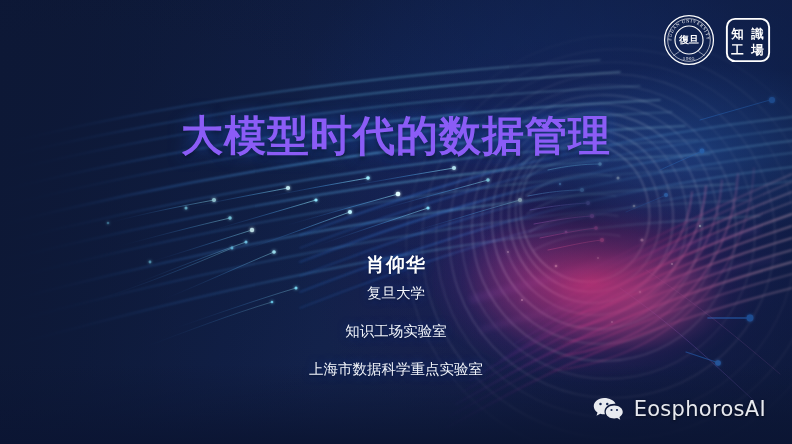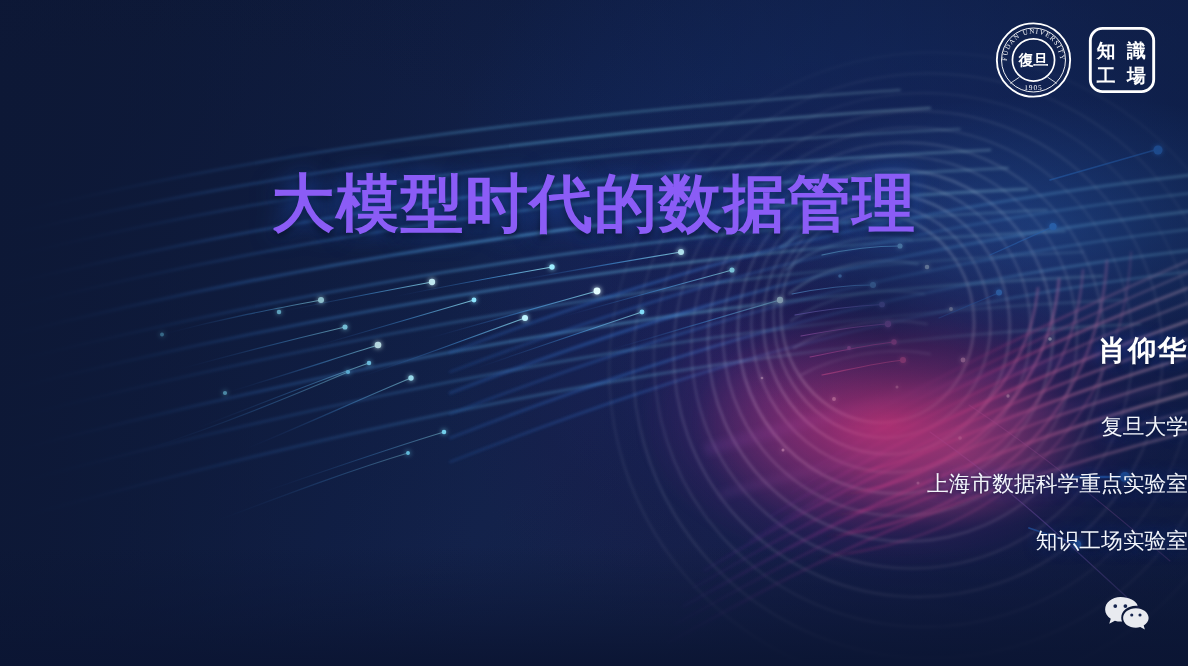--- a/index.html
+++ b/index.html
@@ -54,38 +54,38 @@
     color: #8b5cf6;
     font-size: 42px;
     font-weight: bold;
     letter-spacing: 1px;
     text-shadow: 0 0 16px rgba(30,80,180,0.85), 0 2px 5px rgba(0,0,0,0.65);
     z-index: 20;
   }
   .speaker-block {
     position: absolute;
     left: 0; right: 0;
-    top: 221px;
-    text-align: right;
+    top: 252px;
+    text-align: center;
     z-index: 20;
   }
   .speaker-name {
     color: #ffffff;
     font-size: 19px;
     font-weight: bold;
     letter-spacing: 1px;
     text-shadow: 0 0 10px rgba(20,60,160,0.9), 0 1px 3px rgba(0,0,0,0.7);
   }
   .aff {
     color: #f2f5fb;
     font-size: 14.5px;
     font-weight: normal;
     text-shadow: 0 0 9px rgba(20,60,160,0.85), 0 1px 3px rgba(0,0,0,0.65);
   }
-  .aff.a1 { margin-top: 28px; font-family: Liberation Serif, serif; }
+  .aff.a1 { margin-top: 6px; font-family: Liberation Serif, serif; }
   .aff.a2 { margin-top: 19px; }
   .aff.a3 { margin-top: 19px; }
 
   
   .logos {
     position: absolute;
     top: 14px; right: 20px;
     display: flex; align-items: center; gap: 9px;
     z-index: 25;
   }
@@ -358,34 +358,35 @@
       <text x="28" y="80" font-family="'DejaVu Sans','Liberation Sans',sans-serif" font-size="26" font-weight="bold" fill="#ffffff" text-anchor="middle">工</text>
       <text x="70" y="80" font-family="'DejaVu Sans','Liberation Sans',sans-serif" font-size="26" font-weight="bold" fill="#ffffff" text-anchor="middle">場</text>
     </svg>
   </div>
 
   <div class="title">大模型时代的数据管理</div>
 
   <div class="speaker-block">
     <div class="speaker-name">肖仰华</div>
     <div class="aff a1">复旦大学</div>
+    <div class="aff a2">知识工场实验室</div>
     <div class="aff a3">上海市数据科学重点实验室</div>
-    <div class="aff a2">知识工场实验室</div>
   </div>
 
   <div class="watermark">
     <svg class="wechat-icon" viewBox="0 0 120 100" xmlns="http://www.w3.org/2000/svg">
       <g fill="#e9ebf0">
         <path d="M44,6 C21,6 3,21 3,39 c0,10 6,19 15,25 l-4,13 15,-8 c5,1.6 10,2.4 15,2.4 c1.4,0 2.8,-0.06 4.2,-0.18
                  C46.6,68 46,64.6 46,61 C46,43 63,29 85,29 c1.6,0 3.2,0.08 4.8,0.24 C86,15.6 66.6,6 44,6 Z"></path>
         <path d="M85,36 C66,36 51,47.6 51,62 c0,14.4 15,26 34,26 c4,0 8,-0.6 11.6,-1.7 l12.4,6.6 l-3.2,-10.6
                  C113.6,77 119,70 119,62 C119,47.6 104,36 85,36 Z"></path>
       </g>
       <g fill="#16254f">
         <circle cx="30" cy="30" r="5"></circle>
         <circle cx="57" cy="30" r="5"></circle>
         <circle cx="74" cy="54" r="4.2"></circle>
         <circle cx="96" cy="54" r="4.2"></circle>
       </g>
     </svg>
+    <span class="wm-text">EosphorosAI</span>
   </div>
 
 </div>
 
 </body></html>

